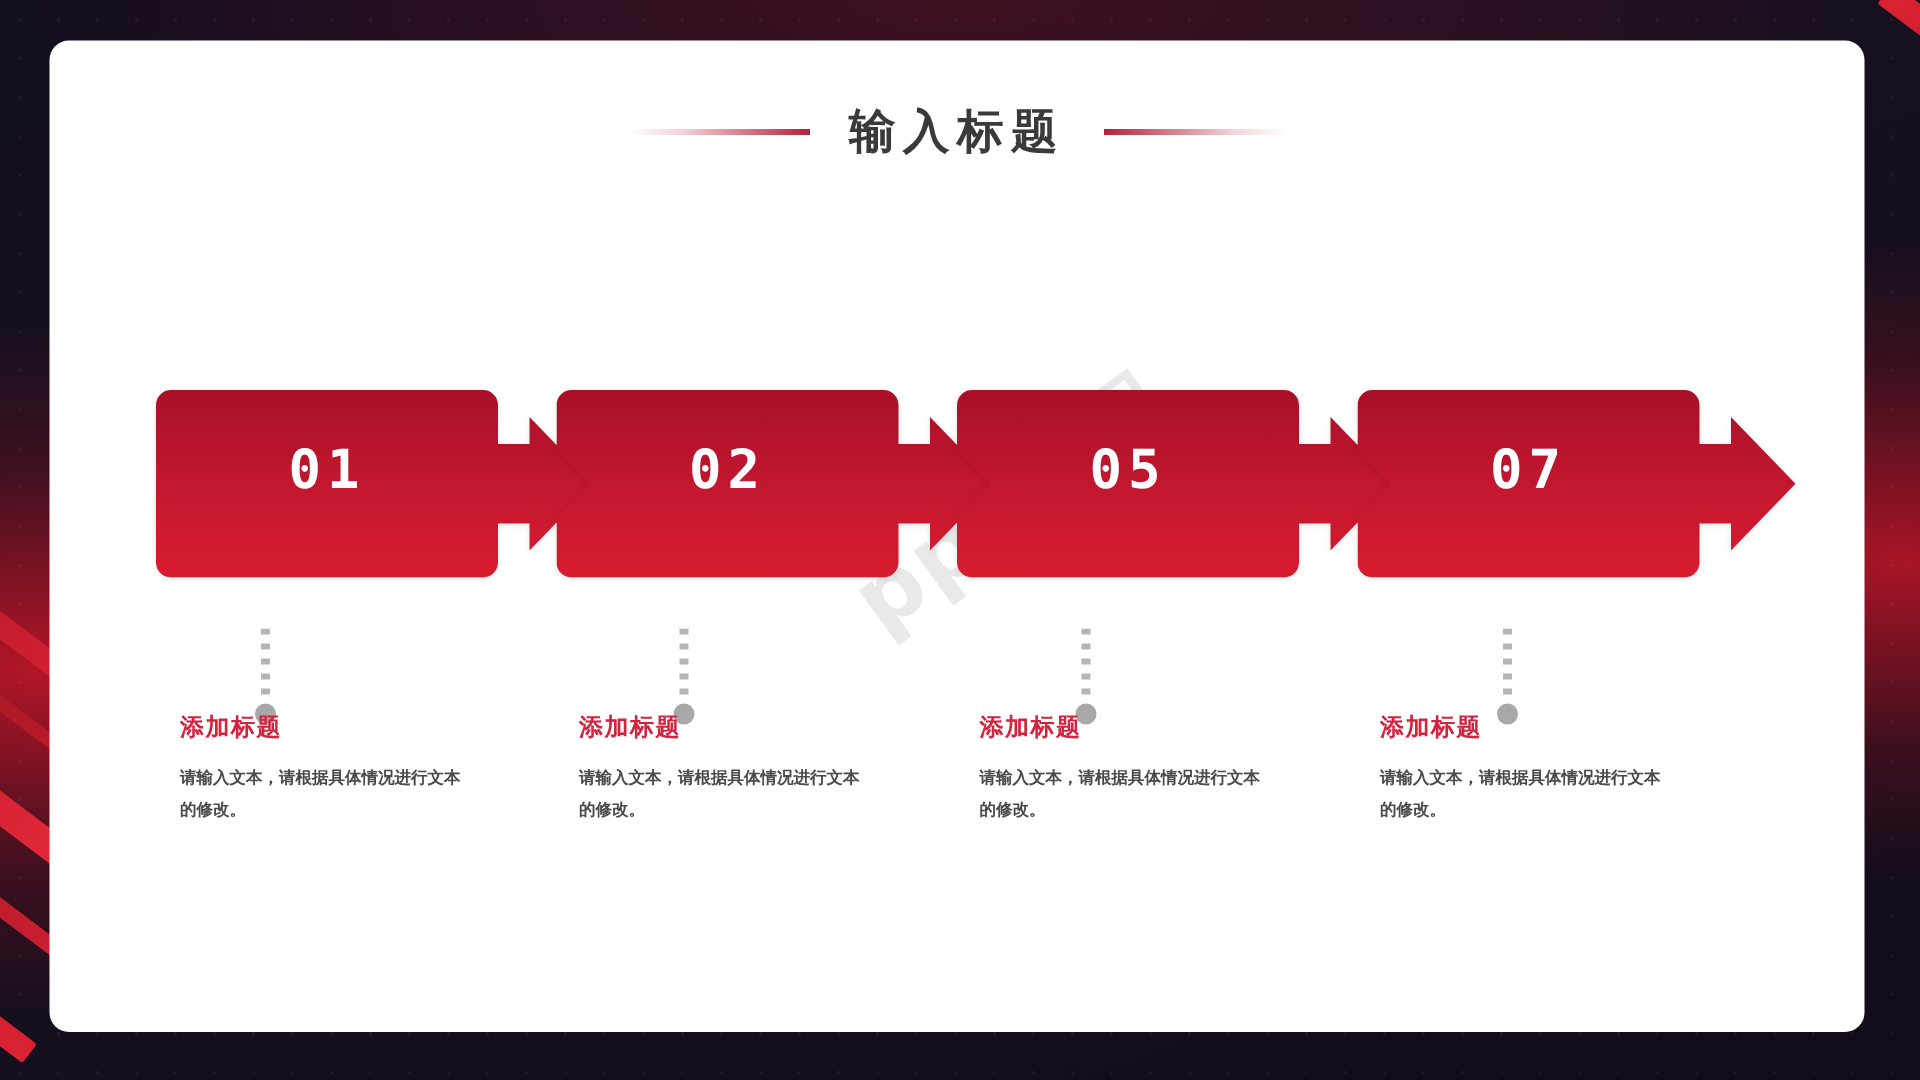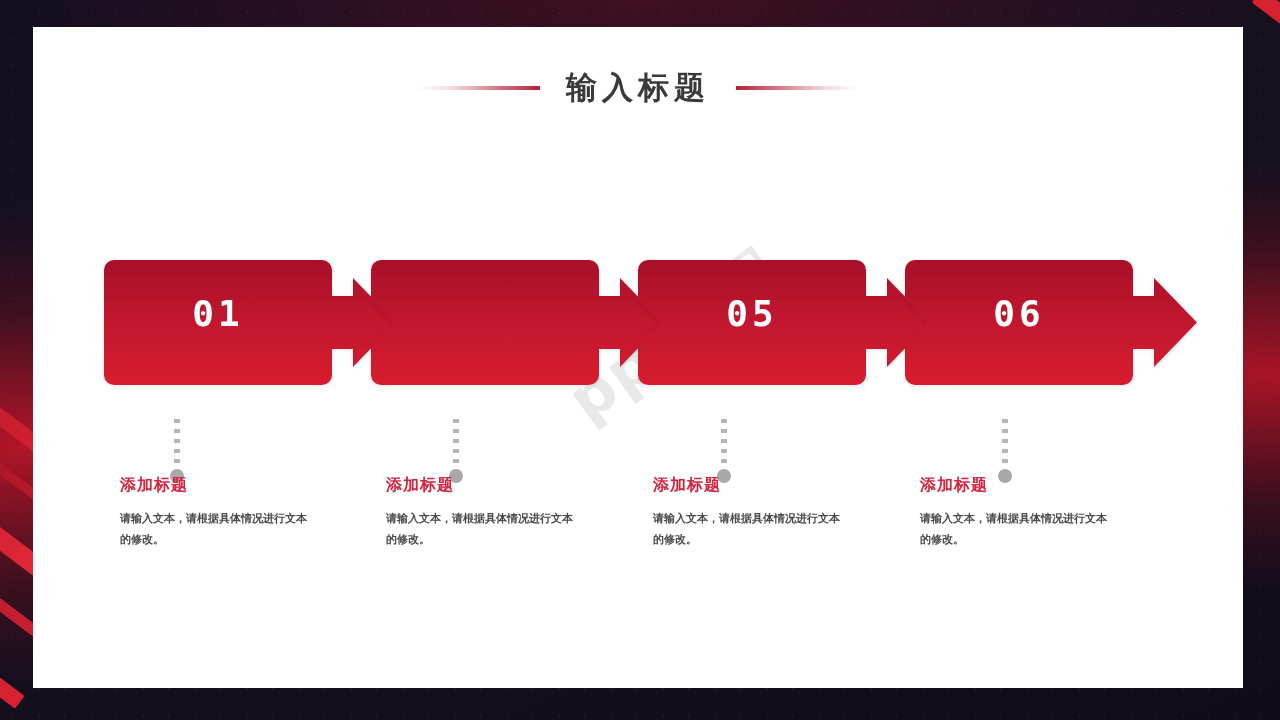--- a/index.html
+++ b/index.html
@@ -46,20 +46,21 @@
 
   
   .card {
     position: absolute;
     left: 33px;
     top: 27px;
     width: 1210px;
     height: 661px;
     background: #ffffff;
     overflow: hidden;
+    border-radius: 13px;
   }
 
   
   .title-row {
     position: absolute;
     left: 0;
     top: 40px;
     width: 1210px;
     display: flex;
     align-items: center;
@@ -231,20 +232,21 @@
           <svg width="294" height="125" viewBox="0 0 294 125" xmlns="http://www.w3.org/2000/svg">
             <defs>
               <linearGradient id="ag2" x1="0" y1="0" x2="0" y2="1">
                 <stop offset="0%" stop-color="#a81028"></stop>
                 <stop offset="55%" stop-color="#c41830"></stop>
                 <stop offset="100%" stop-color="#d81c2e"></stop>
               </linearGradient>
             </defs>
             <path d="M10,0 H218 A10,10 0 0 1 228,10 V36 H249 V18 L292,62.5 L249,107 V89 H228 V115 A10,10 0 0 1 218,125 H10 A10,10 0 0 1 0,115 V89 H-21 V107 L22,62.5 L-21,18 V36 H0 V10 A10,10 0 0 1 10,0 Z" fill="url(#ag2)"></path>
           </svg>
+          <div class="step-num">02</div>
         </div>
       </div>
       <div class="connector" style="left:420px;">
         <div class="dotline"></div>
         <div class="dotball"></div>
       </div>
       <div class="caption" style="left:353px;">
         <div class="cap-title">添加标题</div>
         <div class="cap-body">请输入文本，请根据具体情况进行文本的修改。</div>
       </div>
@@ -278,21 +280,21 @@
           <svg width="294" height="125" viewBox="0 0 294 125" xmlns="http://www.w3.org/2000/svg">
             <defs>
               <linearGradient id="ag4" x1="0" y1="0" x2="0" y2="1">
                 <stop offset="0%" stop-color="#a81028"></stop>
                 <stop offset="55%" stop-color="#c41830"></stop>
                 <stop offset="100%" stop-color="#d81c2e"></stop>
               </linearGradient>
             </defs>
             <path d="M10,0 H218 A10,10 0 0 1 228,10 V36 H249 V18 L292,62.5 L249,107 V89 H228 V115 A10,10 0 0 1 218,125 H10 A10,10 0 0 1 0,115 V89 H-21 V107 L22,62.5 L-21,18 V36 H0 V10 A10,10 0 0 1 10,0 Z" fill="url(#ag4)"></path>
           </svg>
-          <div class="step-num">06</div>
+          <div class="step-num">07</div>
         </div>
       </div>
       <div class="connector" style="left:969px;">
         <div class="dotline"></div>
         <div class="dotball"></div>
       </div>
       <div class="caption" style="left:887px;">
         <div class="cap-title">添加标题</div>
         <div class="cap-body">请输入文本，请根据具体情况进行文本的修改。</div>
       </div>

